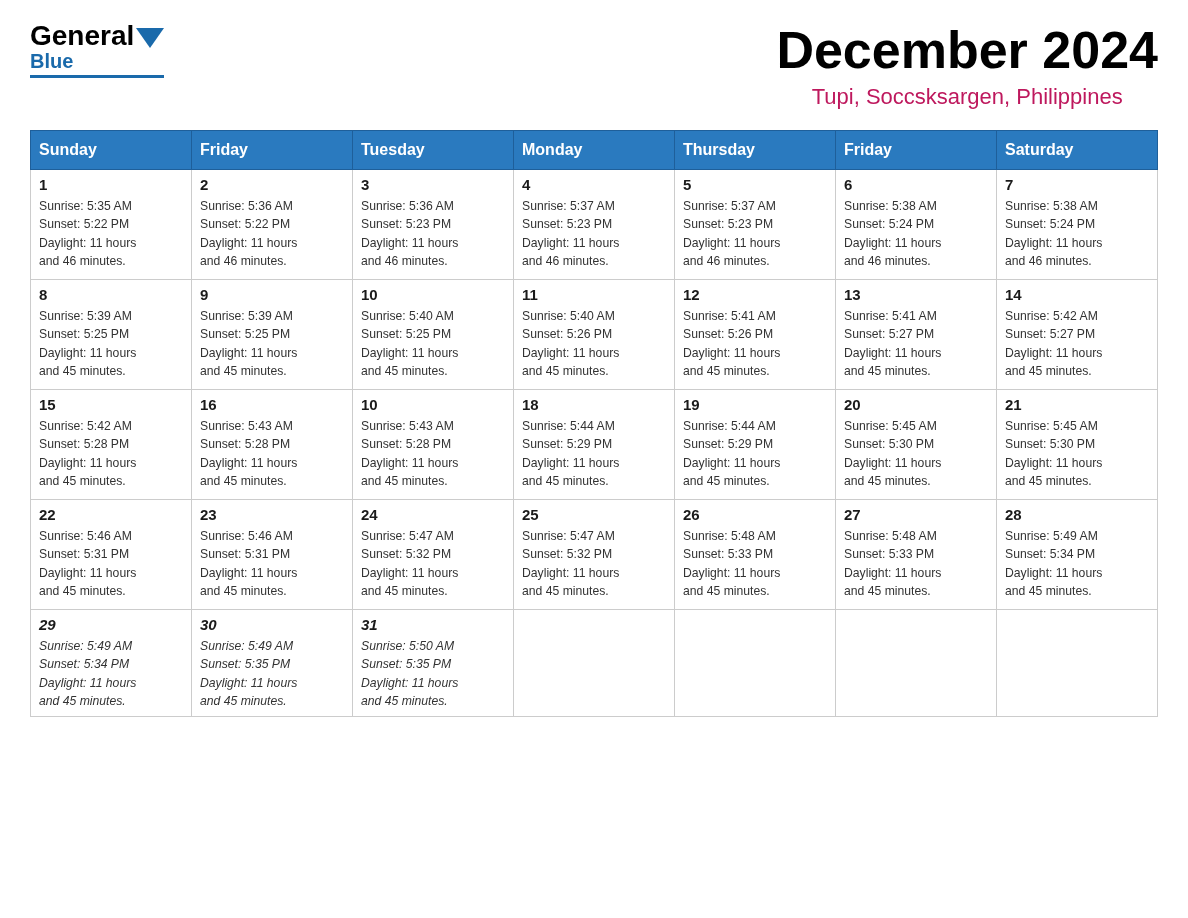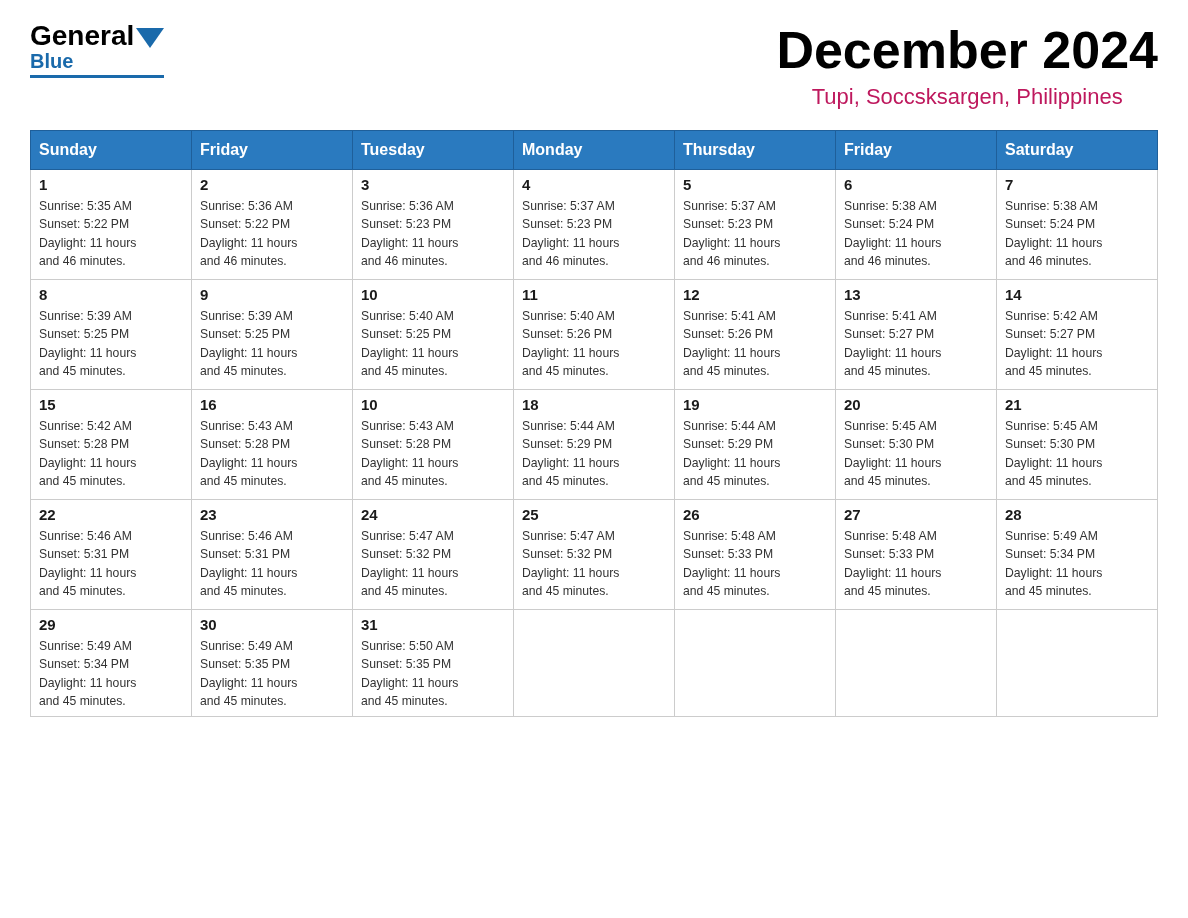--- a/index.html
+++ b/index.html
@@ -77,20 +77,21 @@
     .calendar-table td {
       border: 1px solid #ccc;
       vertical-align: top;
       padding: 6px 8px;
       font-size: 12.5px;
       color: #222;
       height: 110px;
     }
     .calendar-table tr:last-child td {
       height: 100px;
+      font-style: italic;
     }
     .day-number {
       font-size: 15px;
       font-weight: 600;
       color: #1a1a1a;
       margin-bottom: 4px;
     }
     .day-info {
       font-size: 12.2px;
       line-height: 1.5;

